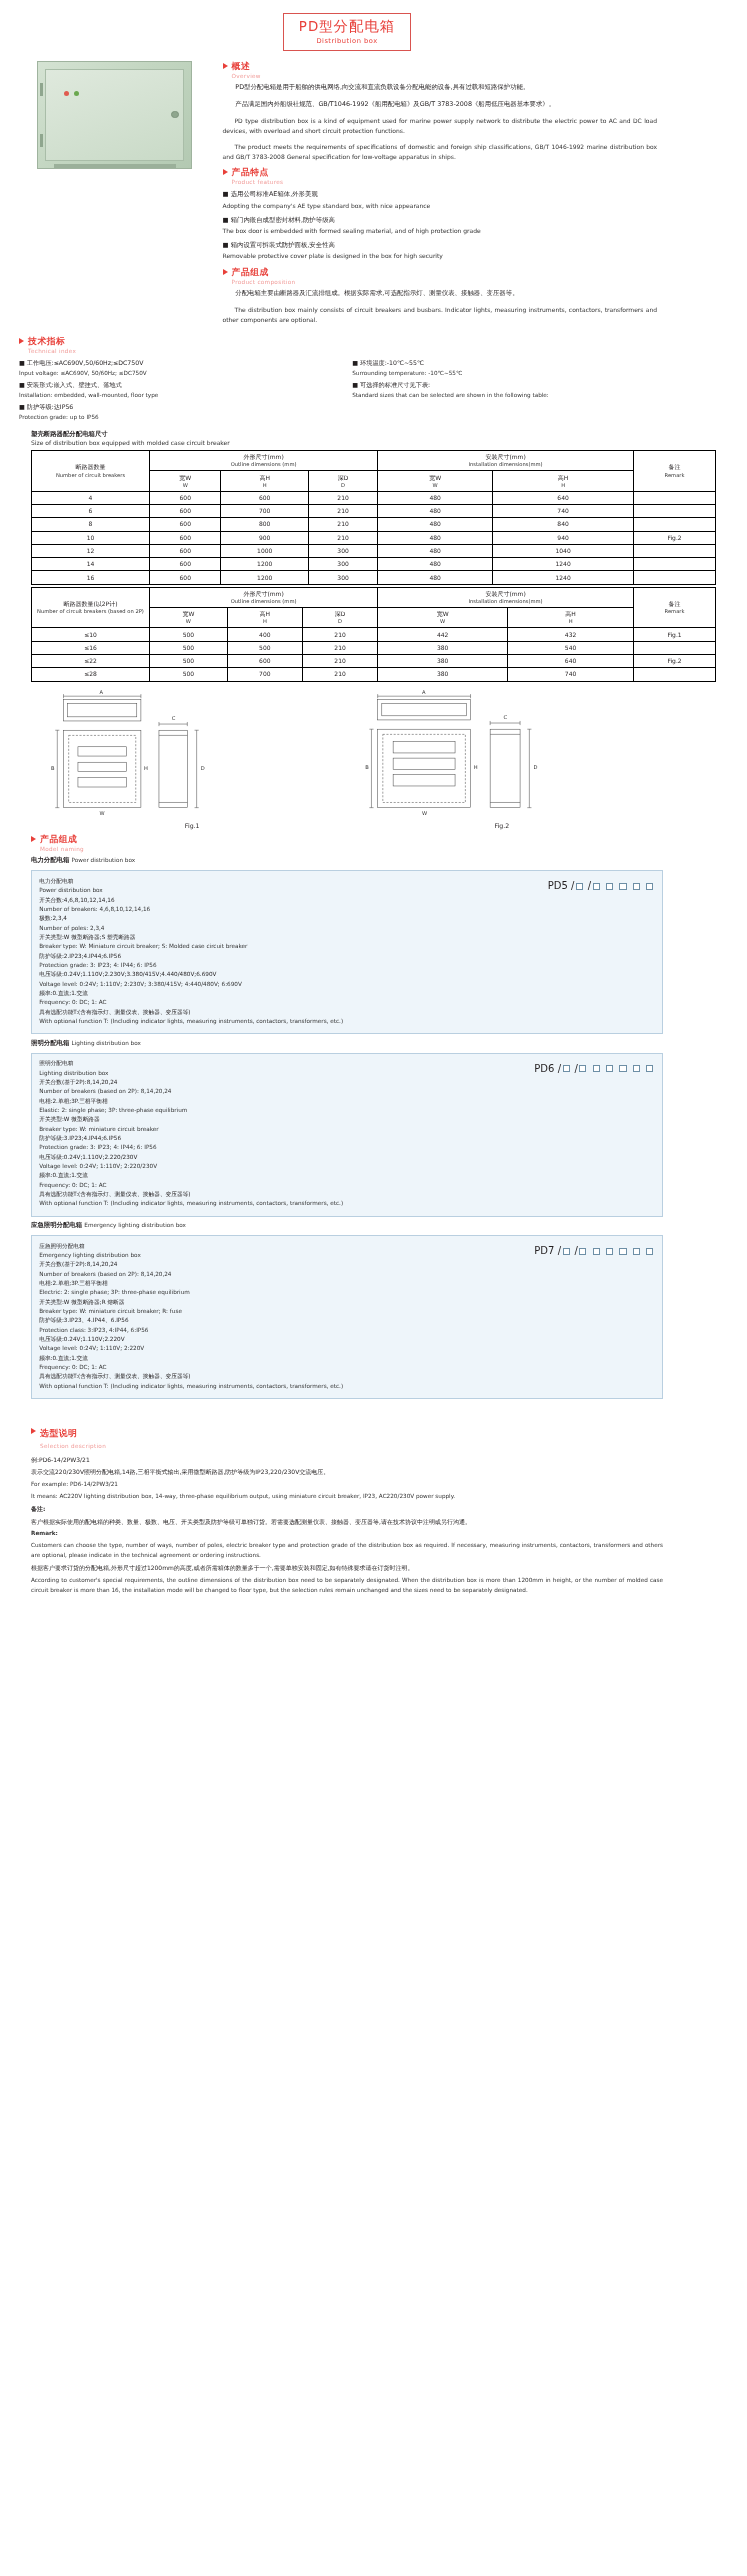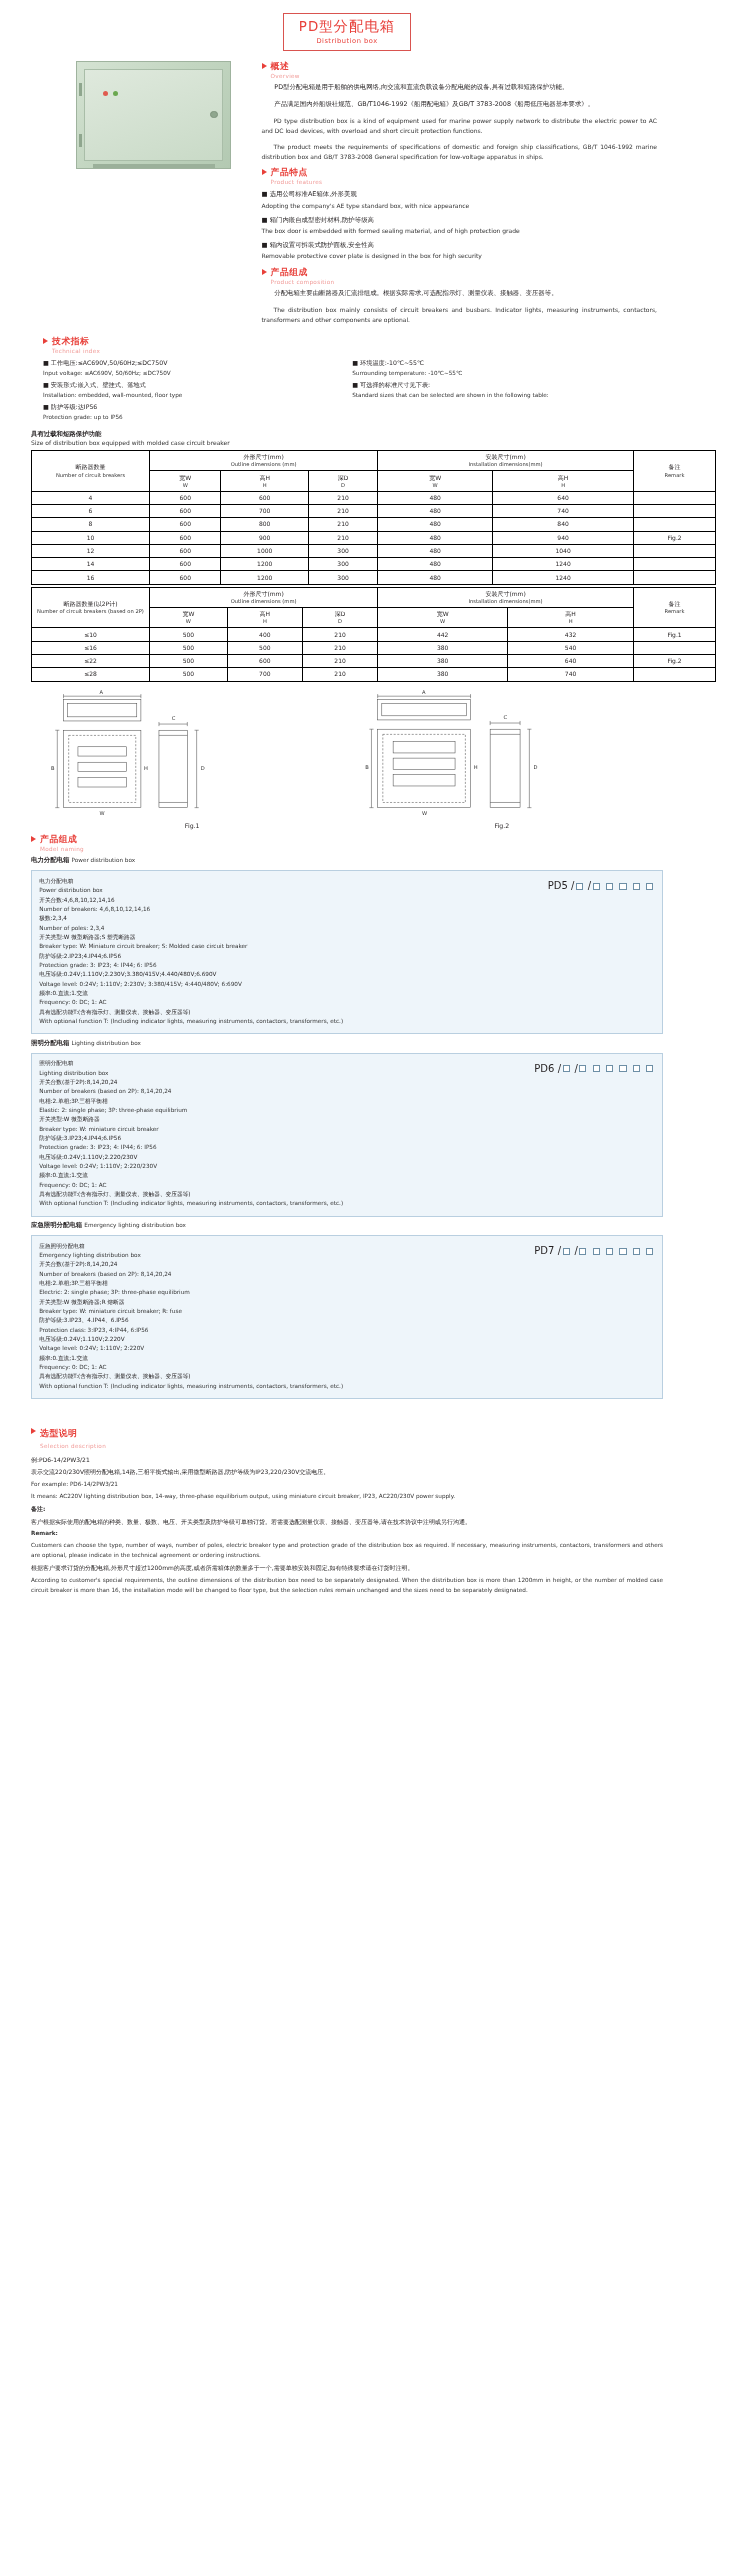--- a/index.html
+++ b/index.html
@@ -25,21 +25,21 @@
     width: 0; height: 0;
     border-left: 5.7px solid #e8403a;
     border-top: 3.6px solid transparent;
     border-bottom: 3.6px solid transparent;
     margin-right: 4.1px; margin-top: 2.1px;
   }
   .sec-head .txt .cn { font-size: 8.8px; color: #e8403a; font-weight: bold; letter-spacing: 0.5px; }
   .sec-head .txt .en { font-size: 5.7px; color: #f09a97; letter-spacing: 0.3px; }
 
   
-  .top-area { display: flex; padding: 0 37px; margin-left: 39px; }
+  .top-area { display: flex; padding: 0 37px; }
   .left-col { width: 170px; padding-top: 5.2px; }
   .right-col { flex: 1; padding-left: 15.5px; }
 
   .prod-img {
     width: 155px; height: 108px;
     background: linear-gradient(135deg,#d5e3d3 0%, #c3d6c1 45%, #b3c9b2 100%);
     border: 0.5px solid #9fb39e; position: relative;
   }
   .prod-img .panel {
     position: absolute; left: 7.2px; top: 7.2px; right: 7.2px; bottom: 7.2px;
@@ -54,21 +54,21 @@
 
   .para { font-size: 6.4px; line-height: 1.85; text-align: justify; margin: 0 0 5.2px 0; color: #231f20; }
   .para.en { font-size: 6px; line-height: 1.7; color: #333; }
   .indent { text-indent: 2em; }
 
   .feat-line { font-size: 6.4px; line-height: 1.9; }
   .feat-line .sq { color: #231f20; margin-right: 2.1px; }
   .feat-en { font-size: 6px; line-height: 1.7; color: #333; margin: 0 0 3.1px 0; }
 
   
-  .tech-wrap { padding: 0 43px; margin-top: 3.1px; }
+  .tech-wrap { padding: 0 19px; margin-top: 3.1px; }
   .tech-grid { display: flex; font-size: 6.2px; line-height: 1.85; }
   .tech-grid .col { width: 50%; }
   .tech-grid .col.b { padding-left: 5.2px; }
   .tech-grid .en { font-size: 5.7px; color: #333; }
 
   
   .tbl-title { font-size: 6.4px; font-weight: bold; padding: 7.2px 31px 2.1px 31px; }
   .tbl-title .en { font-weight: normal; font-size: 6px; display: block; color: #333; }
   table.spec { border-collapse: collapse; width: 685px; margin: 2.1px 31px 0 31px; font-size: 6px; }
   table.spec th, table.spec td {
@@ -190,21 +190,21 @@
       <div class="col b">
         <div>■ 环境温度:-10℃~55℃</div>
         <div class="en">Surrounding temperature: -10℃~55℃</div>
         <div>■ 可选择的标准尺寸见下表:</div>
         <div class="en">Standard  sizes  that  can  be  selected  are  shown  in  the following table:</div>
       </div>
     </div>
   </div>
 
   <div class="tbl-title">
-    <span>具有过载和短路保护功能</span>
+    <span>塑壳断路器配分配电箱尺寸</span>
     <span class="en">Size of distribution box equipped with molded case circuit breaker</span>
   </div>
   <table class="spec">
     <thead>
       <tr>
         <th rowspan="2" style="width:118px">
           <span class="cn">断路器数量</span>
           <span class="en">Number of circuit breakers</span>
         </th>
         <th colspan="3">

